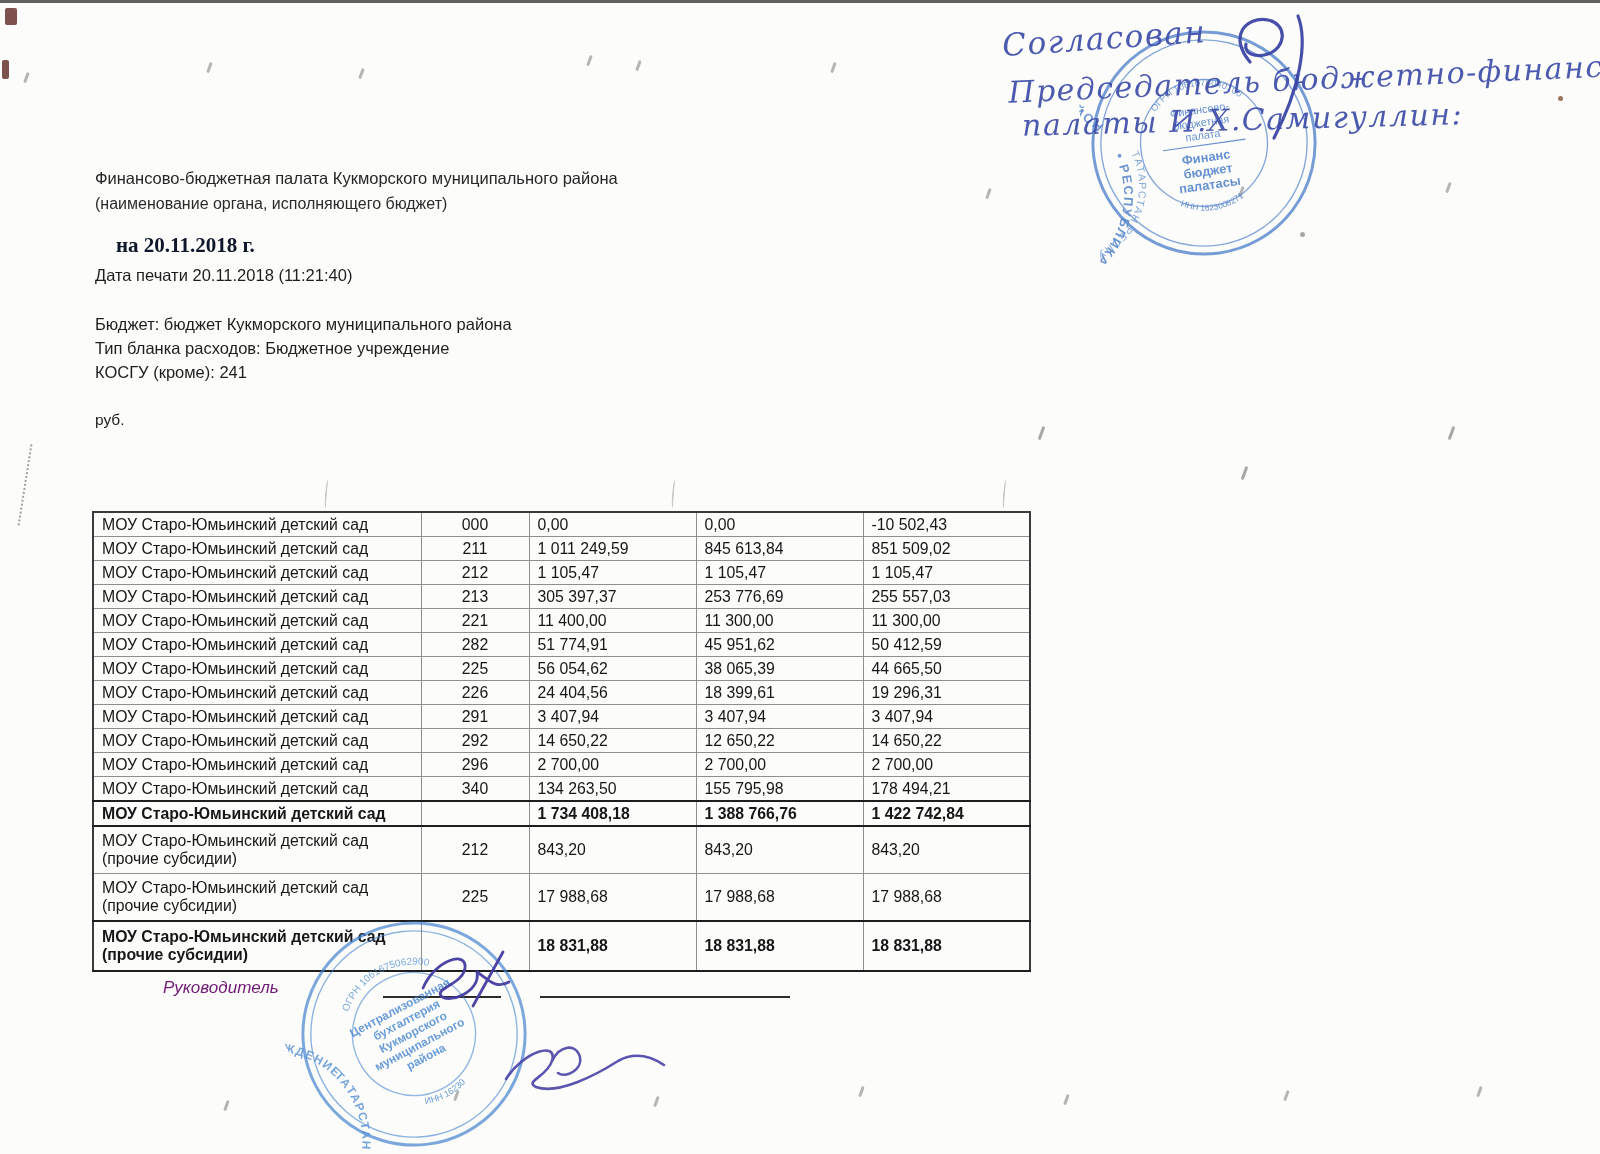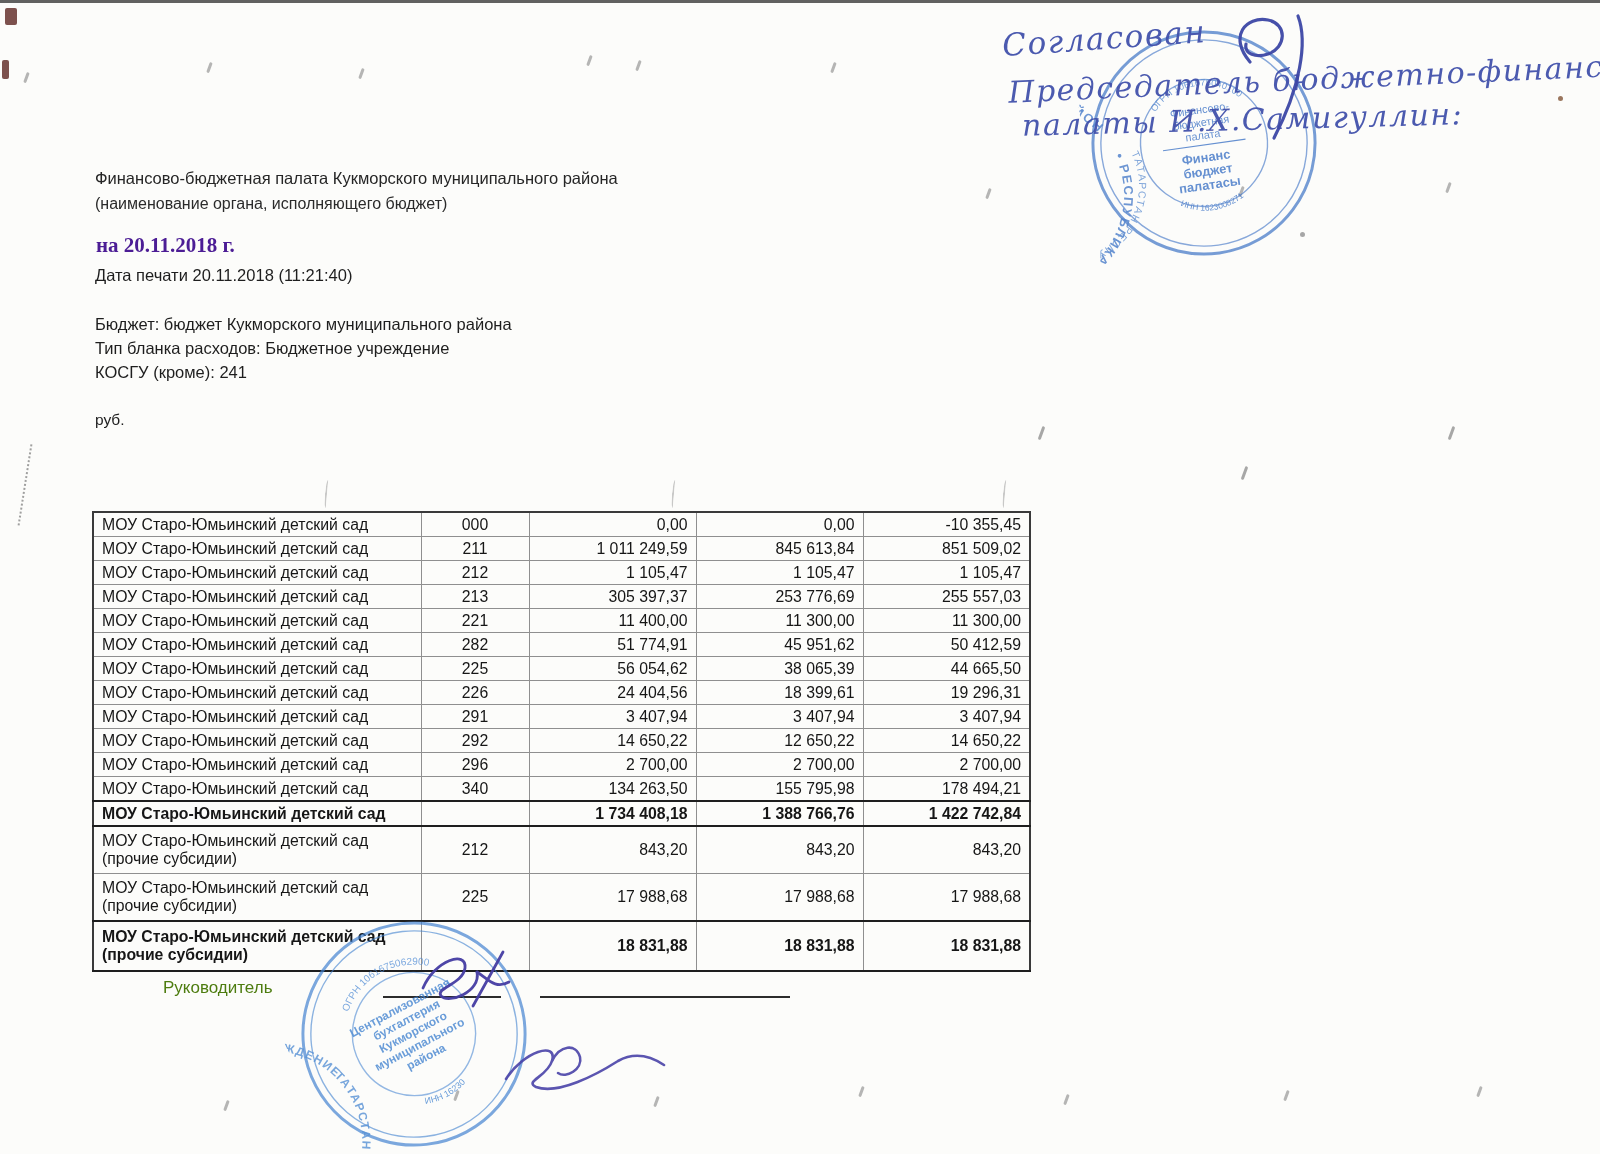--- a/index.html
+++ b/index.html
@@ -4,61 +4,61 @@
 <style>
   html,body{margin:0;padding:0;}
   .page{position:relative;width:1600px;height:1154px;background:#fcfcfa;overflow:hidden;
         font-family:"Liberation Sans",sans-serif;color:#1e1e1e;}
   .edge-top{position:absolute;left:0;top:0;width:1600px;height:3px;background:#3a3a3a;opacity:.8;}
 
   
   .t{position:absolute;white-space:nowrap;margin-top:28px;}
   .org{left:95px;top:141px;font-size:16.5px;color:#262626;}
   .orgcap{left:95px;top:167px;font-size:16px;color:#2b2b2b;}
-  .repdate{left:96px;top:205px;font-family:"Liberation Serif",serif;font-weight:bold;font-size:21px;color:#4c1d95;}
+  .repdate{left:116px;top:205px;font-family:"Liberation Serif",serif;font-weight:bold;font-size:21px;color:#0f172a;}
   .printdate{left:95px;top:238px;font-size:16.5px;}
   .meta1{left:95px;top:287px;font-size:16.5px;}
   .meta2{left:95px;top:311px;font-size:16.5px;}
   .meta3{left:95px;top:335px;font-size:16.5px;}
   .rub{left:95px;top:383px;font-size:15.5px;}
 
   
   table.tbl{position:absolute;left:92px;border-collapse:collapse;table-layout:fixed;width:937px;z-index:2;}
   .hdr{top:404px;}
   .hdr th{border:2px solid #2d2d2d;font-size:16.5px;font-weight:bold;text-align:center;
           vertical-align:middle;height:78px;padding:2px 6px;line-height:1.3;color:#1a1a1a;}
   .bodytbl{top:511px;border:2px solid #3a3a3a;}
   .bodytbl td{border:1px solid #8f8f8f;font-size:15.8px;padding:0 8px;height:23px;
               line-height:1.12;vertical-align:middle;color:#161616;}
   .bodytbl tr.bold td{font-weight:bold;border-top:2.4px solid #1e1e1e;border-bottom:2.4px solid #1e1e1e;}
   .bodytbl tr.twoline td{height:46px;}
   .bodytbl tr.bold.twoline td{height:48px;}
   .c-name{white-space:pre-line;}
   .c-kosgu{text-align:center;}
-  .c-num{text-align:right;}
+  .c-num{text-align:left;}
 
   
   .hand{position:absolute;font-family:"DejaVu Serif",serif;font-style:italic;color:#4150ab;
         z-index:6;letter-spacing:1.5px;white-space:nowrap;opacity:.94;}
   .hand1{left:1002px;top:20px;font-size:31px;transform:rotate(-4deg);}
   .hand2{left:1008px;top:60px;font-size:30px;transform:rotate(-2.5deg);}
   .hand3{left:1022px;top:102px;font-size:30px;transform:rotate(-1.5deg);}
 
   
   .stamp{position:absolute;z-index:5;}
   .stamp-top{left:1085px;top:24px;width:238px;height:238px;transform:rotate(-8deg);opacity:.88;}
   .stamp-bot{left:295px;top:915px;width:238px;height:238px;transform:rotate(-28deg);opacity:.85;}
   .sig{position:absolute;z-index:7;}
   .sig-paraph{left:1216px;top:10px;width:110px;height:135px;}
   .sig-one{left:415px;top:948px;width:120px;height:62px;}
   .sig-two{left:500px;top:1035px;width:175px;height:65px;}
   .sig-line{position:absolute;border-bottom:2px solid #2c2c2c;z-index:3;}
   .sig-line1{left:383px;top:996px;width:118px;}
   .sig-line2{left:540px;top:996px;width:250px;}
-  .signatory{position:absolute;left:163px;top:978px;font-size:17px;color:#4d7c0f;z-index:4;}
+  .signatory{position:absolute;left:163px;top:978px;font-size:17px;color:#701a75;z-index:4;font-style:italic;}
 
   
   .tick{position:absolute;width:2.5px;height:11px;background:#6e6e6e;opacity:.5;border-radius:2px;transform:rotate(20deg);}
   .tick.b{height:14px;opacity:.6;}
   .fold{position:absolute;width:2px;height:28px;border-left:2px solid #8a8a8a;opacity:.45;border-radius:60%;transform:rotate(5deg);}
   .blob{position:absolute;background:#5d2622;opacity:.8;border-radius:2px;}
   .dot{position:absolute;width:5px;height:5px;border-radius:50%;background:#7a4a2a;opacity:.75;}
   .scratch{position:absolute;left:24px;top:444px;width:1px;height:82px;border-left:2px dotted #555;
            opacity:.55;transform:rotate(9deg);}
 </style>
@@ -86,21 +86,21 @@
         <col style="width:167px">
         <col style="width:167px">
         <col style="width:167px">
       </colgroup>
     <tbody>
         <tr>
           <td class="c-name">МОУ Старо-Юмьинский детский сад</td>
           <td class="c-kosgu">000</td>
           <td class="c-num">0,00</td>
           <td class="c-num">0,00</td>
-          <td class="c-num">-10 355,45</td>
+          <td class="c-num">-10 502,43</td>
         </tr>
         <tr>
           <td class="c-name">МОУ Старо-Юмьинский детский сад</td>
           <td class="c-kosgu">211</td>
           <td class="c-num">1 011 249,59</td>
           <td class="c-num">845 613,84</td>
           <td class="c-num">851 509,02</td>
         </tr>
         <tr>
           <td class="c-name">МОУ Старо-Юмьинский детский сад</td>

